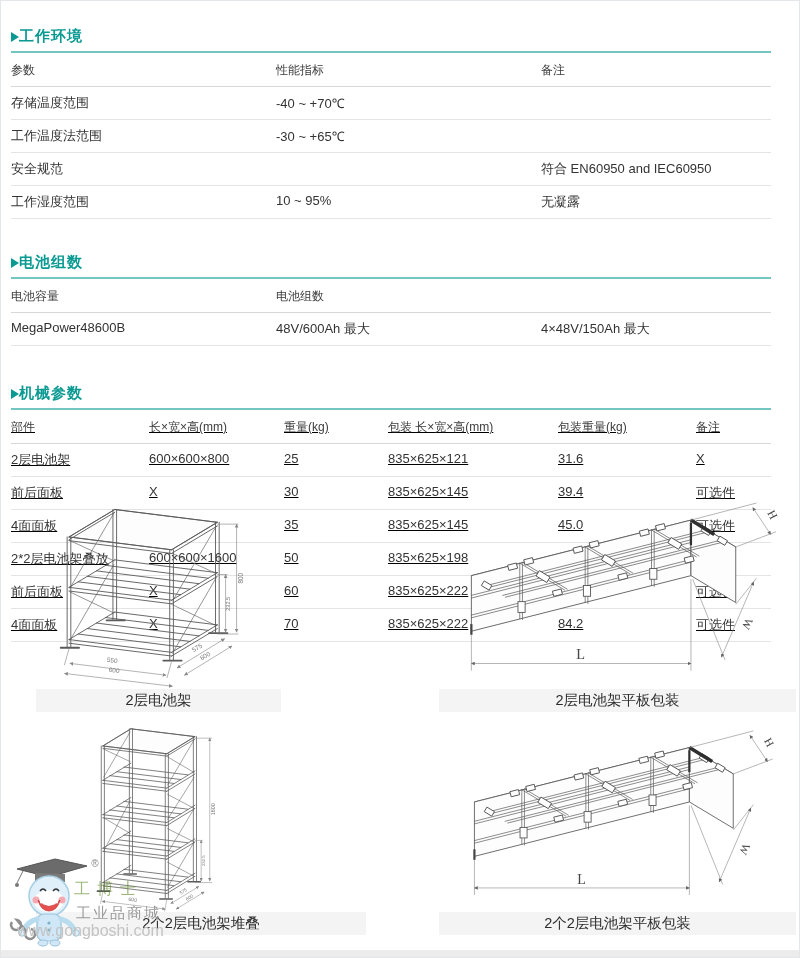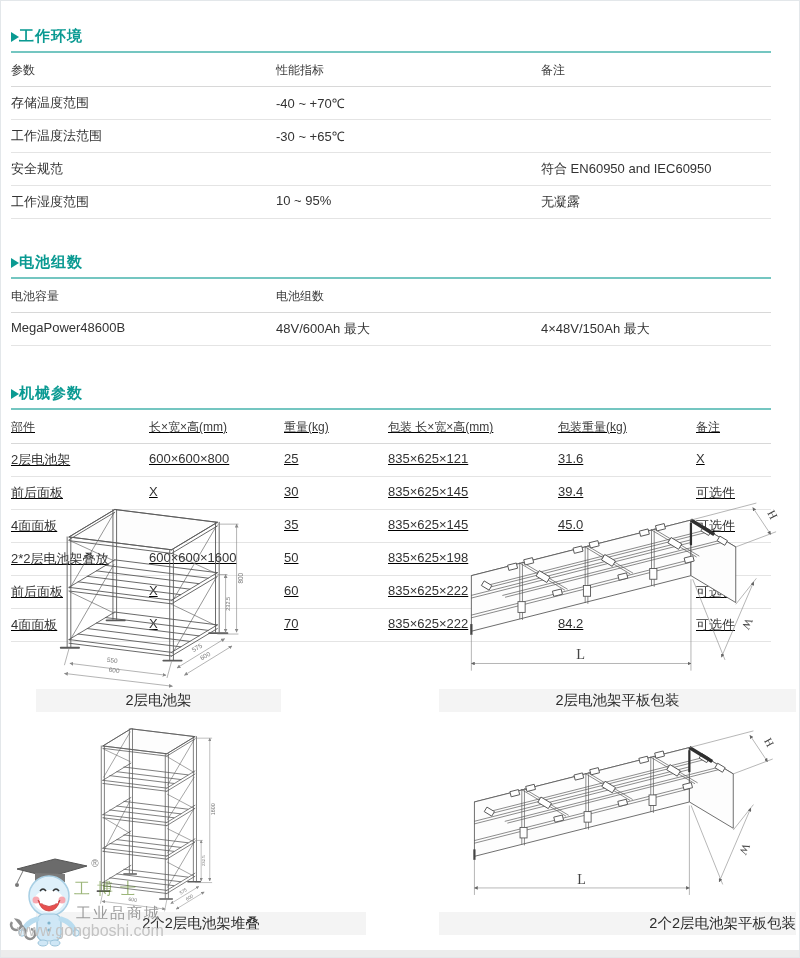--- a/index.html
+++ b/index.html
@@ -274,21 +274,21 @@
       <text class="dtxt" style="font-size:6px" transform="translate(144,228) rotate(-31)" text-anchor="middle">600</text>
     </svg>
   </div>
   <div class="cap" style="left:35px;top:911px;width:330px;">2个2层电池架堆叠</div>
 
   <div class="fig" style="left:436px;top:722px;width:360px;height:186px;">
     <svg viewBox="0 0 365 212" width="360" height="186" xmlns="http://www.w3.org/2000/svg" xmlns:xlink="http://www.w3.org/1999/xlink">
       <use href="#crate-art" xlink:href="#crate-art"></use>
     </svg>
   </div>
-  <div class="cap" style="left:438px;top:911px;width:357px;text-align:right;">2个2层电池架平板包装</div>
+  <div class="cap" style="left:438px;top:911px;width:357px;">2个2层电池架平板包装</div>
 
   <div class="fig" style="left:6px;top:852px;width:100px;height:95px;">
     <svg viewBox="0 0 100 95" width="100" height="95">
       <line x1="18" y1="14" x2="10" y2="30" stroke="#777" stroke-width="1"></line>
       <circle cx="10" cy="32" r="2" fill="#777"></circle>
       <polygon points="10,16 48,6 80,13 42,24" fill="#6b6b6b" stroke="#555" stroke-width="1"></polygon>
       <polygon points="28,20 58,21 58,29 28,28" fill="#7a7a7a"></polygon>
       <circle cx="42" cy="43" r="20" fill="#dff0fa" stroke="#a8cfe4" stroke-width="1.5"></circle>
       <ellipse cx="42" cy="48" rx="15" ry="11" fill="#ffffff"></ellipse>
       <path d="M33 38q3,-4 6,0M46 38q3,-4 6,0" stroke="#333" stroke-width="1.5" fill="none"></path>

